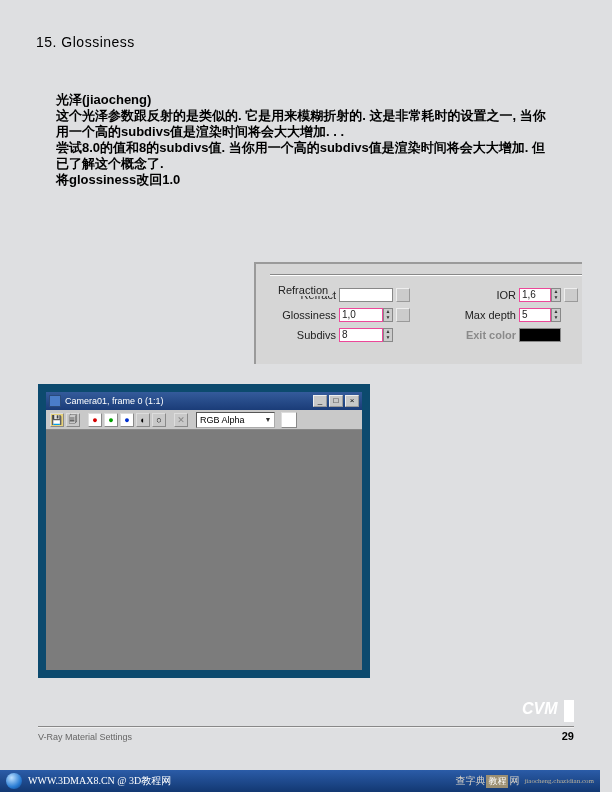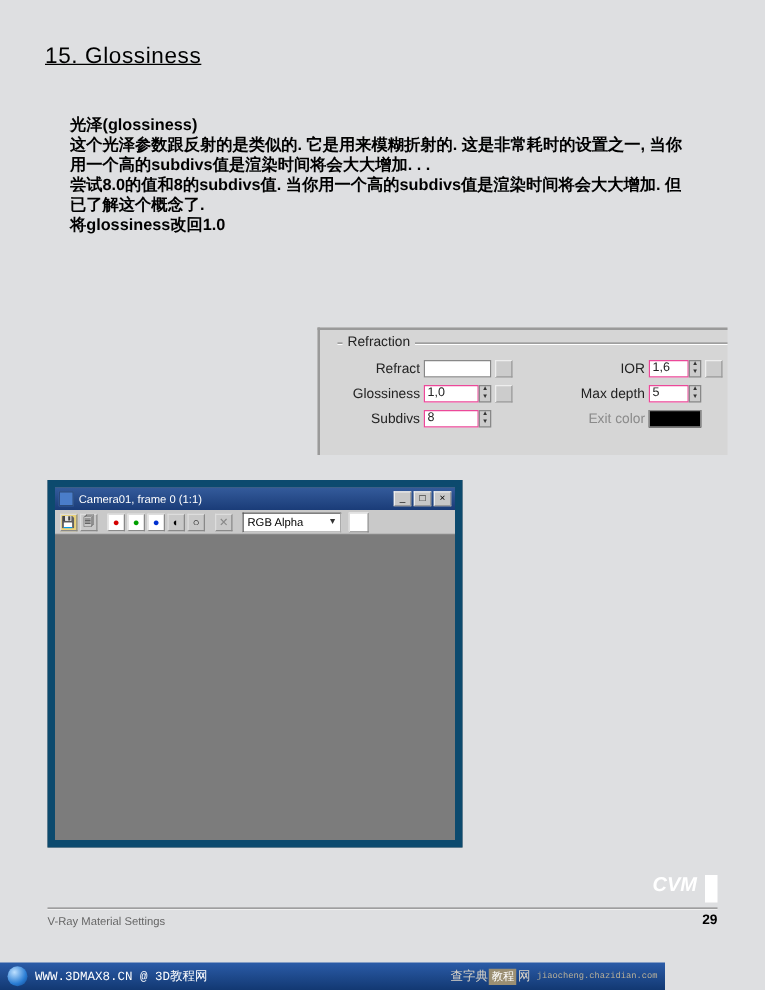--- a/index.html
+++ b/index.html
@@ -1,35 +1,35 @@
 <!DOCTYPE html>
 <html><head>
 <meta charset="utf-8">
 <style>
   * { box-sizing: border-box; margin: 0; padding: 0; }
   body { width: 612px; height: 792px; background: #dedfe1; font-family: Arial, "Microsoft YaHei", sans-serif; position: relative; color: #000; }
-  .heading { position: absolute; left: 36px; top: 34px; font-size: 18px; font-weight: 300; letter-spacing: 0.5px; text-decoration: underline; }
+  .heading { position: absolute; left: 36px; top: 34px; font-size: 14px; font-weight: 300; letter-spacing: 0.5px; }
   .body-text { position: absolute; left: 56px; top: 92px; width: 490px; font-size: 13px; font-weight: bold; line-height: 16px; }
 
   
   .panel { position: absolute; left: 254px; top: 262px; width: 328px; height: 102px; background: #d6d6d6; border-left: 2px solid #9a9a9a; border-top: 2px solid #9a9a9a; padding: 6px 8px; font-family: Tahoma, Arial, sans-serif; font-size: 11px; color: #222; }
   .fieldset-line { position: absolute; left: 14px; right: 0; top: 10px; height: 1px; background: #888; box-shadow: 0 1px 0 #fff; }
-  .fieldset-label { position: absolute; left: 18px; top: 4px; background: #d6d6d6; padding: 0 4px; z-index: 2; }
+  .fieldset-label { position: absolute; left: 18px; top: 20px; background: #d6d6d6; padding: 0 4px; z-index: 2; }
   .panel-row { position: absolute; display: flex; align-items: center; height: 18px; gap: 3px; }
   .rlabel { text-align: right; }
   .numinput { display: inline-flex; height: 14px; }
   .numinput .val { background: #fff; border: 1px solid #ec4899; height: 14px; font-size: 10px; padding: 0 2px; line-height: 12px; overflow: hidden; }
   .spin { width: 10px; height: 14px; background: #ccc; border: 1px solid #888; display: flex; flex-direction: column; }
   .spin div { flex:1; font-size: 5px; line-height: 5px; text-align: center; color:#333; }
   .swatch { width: 42px; height: 14px; border: 1px solid #888; }
   .checkbox { width: 12px; height: 12px; background: #ddd; border: 1px inset #aaa; }
   .smallbtn { width: 14px; height: 14px; background: #ccc; border: 1px outset #eee; }
 
   
-  .render-win { position: absolute; left: 38px; top: 384px; width: 332px; height: 294px; border: 6px solid #0c4a6e; background: #7c7c7c; }
+  .render-win { position: absolute; left: 38px; top: 384px; width: 332px; height: 294px; border: 8px solid #0c4a6e; background: #7c7c7c; }
   .titlebar { height: 18px; background: linear-gradient(#345b9b,#1a3c78); display: flex; align-items: center; padding: 0 3px; color: #fff; font-size: 9px; font-family: Tahoma, sans-serif; }
   .titlebar .ticon { width: 12px; height: 12px; background: #4a7dc9; border:1px solid #2a4a7a; margin-right:4px; }
   .titlebar .spacer { flex:1; }
   .winbtn { width: 14px; height: 12px; background: #c8c8c8; border: 1px outset #eee; margin-left: 2px; color:#000; font-size:8px; text-align:center; line-height:10px; }
   .toolbar { height: 20px; background: #c9c9c9; display: flex; align-items: center; padding: 0 4px; gap: 2px; border-bottom: 1px solid #888; }
   .tb-btn { width: 14px; height: 14px; border: 1px outset #ddd; display:flex; align-items:center; justify-content:center; font-size:9px; }
   .tb-sep { width: 4px; }
   .dropdown { height: 16px; background: #fff; border: 1px inset #aaa; font-size: 9px; padding: 0 3px; display:flex; align-items:center; gap:20px; }
   .dropdown::after { content:"▼"; font-size:7px; color:#333; }
   .canvas-area { position: absolute; left: 6px; top: 42px; right: 6px; bottom: 6px; background: #3a3a3a; border: 2px inset #555; overflow:hidden; }
@@ -43,33 +43,33 @@
   .render-status { position:absolute; left:0; bottom:0; right:0; height:14px; background: rgba(40,48,60,0.9); color:#cdd6e0; font-size:8px; font-family: Tahoma, sans-serif; padding:1px 4px; line-height:12px; }
 
   
   .footer-line { position:absolute; left:38px; right:38px; top:726px; height:1px; background:#888; box-shadow:0 1px 0 #f0f0f0; }
   .footer-left { position:absolute; left:38px; top:732px; font-size:9px; color:#666; }
   .footer-right { position:absolute; right:38px; top:730px; font-size:11px; font-weight:bold; }
   .wm-logo { position:absolute; right:38px; top:700px; width:52px; height:22px; color:#fff; font-weight:bold; font-size:16px; font-style:italic; }
   .wm-logo .bar { position:absolute; right:0; top:0; width:10px; height:22px; background:#fff; }
 
   
-  .browser-bar { position:absolute; left:0; bottom:0; width:532px; height:22px; background: linear-gradient(#2b5ca8,#123872); display:flex; align-items:center; color:#fff; font-size:10px; font-family: Liberation Mono, monospace; }
+  .browser-bar { position:absolute; left:0; bottom:0; width:600px; height:22px; background: linear-gradient(#2b5ca8,#123872); display:flex; align-items:center; color:#fff; font-size:10px; font-family: Liberation Serif, serif; }
   .globe { width:16px; height:16px; border-radius:50%; background: radial-gradient(circle at 35% 30%, #bde0ff, #2a7dd4 60%, #0b3f86); margin:0 6px; }
   .browser-bar .spacer { flex:1; }
   .browser-bar .right-wm { color:#d9d3c7; font-size:10px; margin-right:6px; display:flex; align-items:center; gap:1px; }
   .right-wm .box { background:#9b8f73; color:#fff; padding:0 2px; font-size:9px; }
 </style>
 </head>
 <body>
 
 <div class="heading">15. Glossiness</div>
 
 <div class="body-text">
-  <div>光泽(glossiness)</div>
+  <div>光泽(jiaocheng)</div>
   <div>这个光泽参数跟反射的是类似的. 它是用来模糊折射的. 这是非常耗时的设置之一, 当你用一个高的subdivs值是渲染时间将会大大增加. . .</div>
   <div>尝试8.0的值和8的subdivs值. 当你用一个高的subdivs值是渲染时间将会大大增加. 但已了解这个概念了.</div>
   <div>将glossiness改回1.0</div>
 </div>
 
 <div class="panel">
   <div class="fieldset-line"></div>
   <div class="fieldset-label">Refraction</div>
 
   <div class="panel-row" style="left:14px; top:22px;">
@@ -113,21 +113,21 @@
   <div class="panel-row" style="left:202px; top:42px;">
     <span class="rlabel" style="width:58px">Max depth</span>
     <span class="numinput">
         <span class="val" style="width:32px">5</span>
         <span class="spin">
           <div>▲</div>
           <div>▼</div>
         </span>
       </span>
   </div>
-  <div class="panel-row" style="left:202px; top:62px;">
+  <div class="panel-row" style="left:202px; top:62px;font-weight:bold;">
     <span class="rlabel" style="width:58px; color:#8a8a8a;">Exit color</span>
     <span class="swatch" style="background:#000; width:42px;"></span>
   </div>
 </div>
 
 <div class="render-win">
   <div class="titlebar">
     <span class="ticon"></span>
     <span>Camera01, frame 0 (1:1)</span>
     <span class="spacer"></span>

